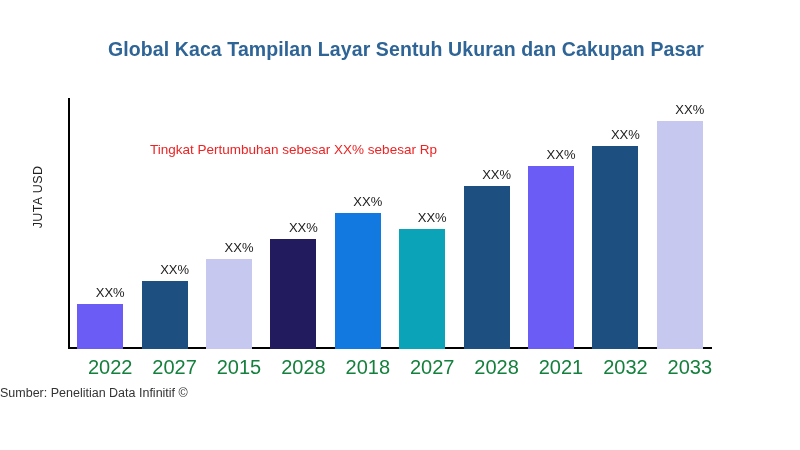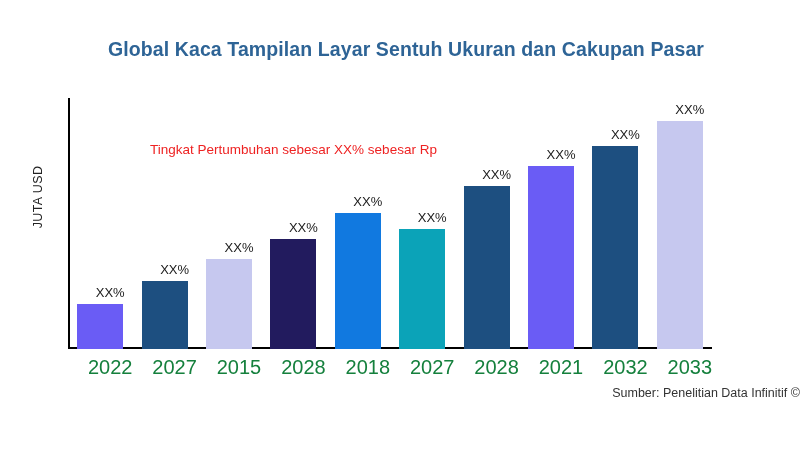--- a/index.html
+++ b/index.html
@@ -113,21 +113,21 @@
     color: #15803d;
     white-space: nowrap;
   }
 
   
   #source-note {
     position: absolute;
     left: 0;
     right: 0;
     top: 386px;
-    text-align: right;
+    text-align: left;
     font-size: 12.5px;
     color: #333333;
   }
 </style>
 </head>
 <body>
 
 <div id="chart-root">
 
   <div id="chart-title">Global Kaca Tampilan Layar Sentuh Ukuran dan Cakupan Pasar</div>

